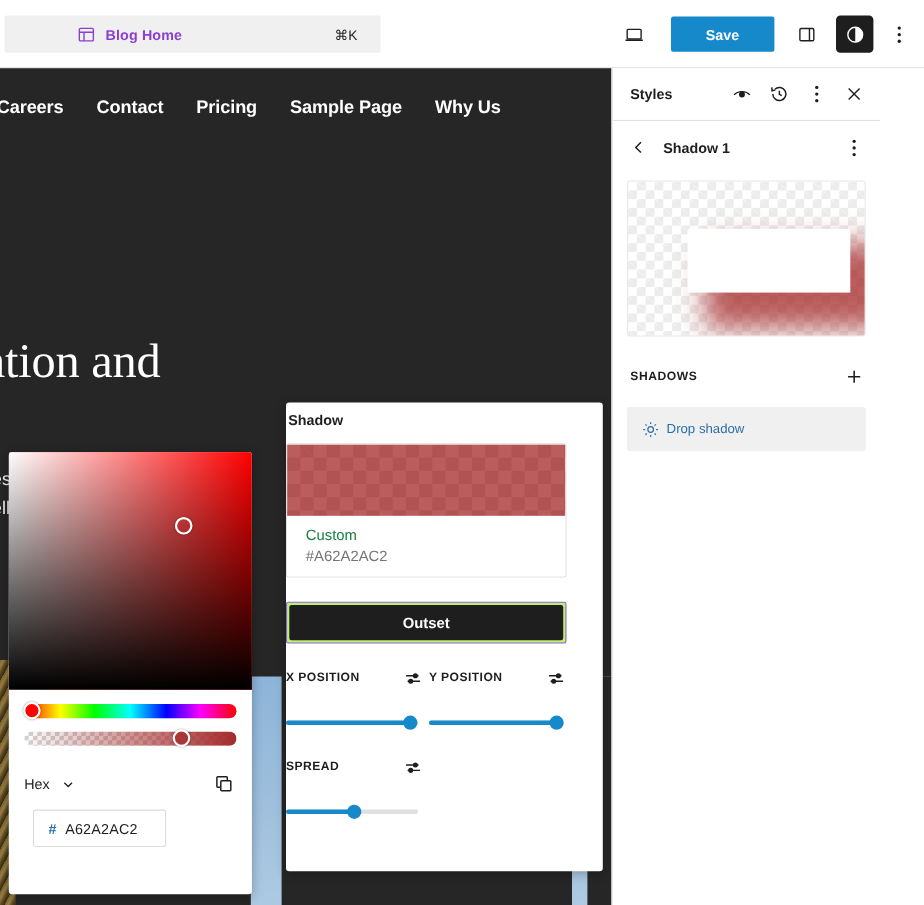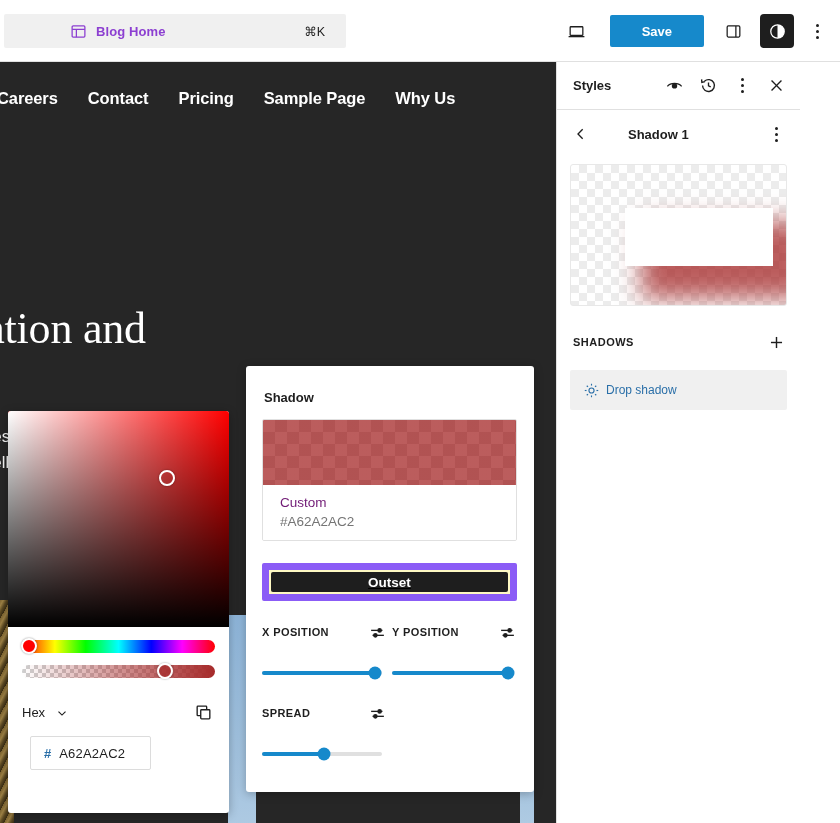--- a/index.html
+++ b/index.html
@@ -291,27 +291,26 @@
   .cp-hex-value {
     margin-left: 8px;
     font-size: 13px;
     color: #1e1e1e;
     letter-spacing: .2px;
   }
 
   
   .shadowpop {
     position: absolute;
-    left: 246px; top: 366px;
+    left: 260px; top: 366px;
     width: 288px;
     height: 426px;
     background: #ffffff;
     border-radius: 3px;
     box-shadow: 0 2px 10px rgba(0,0,0,.25);
-    padding: 16px;
   }
   .sp-title {
     font-size: 13px;
     font-weight: 700;
     color: #1e1e1e;
     margin: 8px 0 0 2px;
   }
 
   .sp-color-card {
     margin-top: 14px;
@@ -324,33 +323,32 @@
   .sp-swatch {
     height: 65px;
     background-image:
       linear-gradient(rgba(166,42,42,.76), rgba(166,42,42,.76)),
       linear-gradient(45deg, #d4d4d4 25%, transparent 25%, transparent 75%, #d4d4d4 75%),
       linear-gradient(45deg, #d4d4d4 25%, #ffffff 25%, #ffffff 75%, #d4d4d4 75%);
     background-size: 100% 100%, 24px 24px, 24px 24px;
     background-position: 0 0, 0 0, 12px 12px;
   }
   .sp-color-meta { padding: 10px 0 11px 17px; background: #fff; }
-  .sp-color-name { font-size: 13.5px; color: #701a75; }
+  .sp-color-name { font-size: 13.5px; color: #15803d; }
   .sp-color-hex { font-size: 13.5px; color: #757575; margin-top: 4px; }
 
   .sp-toggle {
     margin-top: 22px;
     width: 255px;
     height: 38px;
-    border: 7px solid #8b5cf6;
+    border: 1px solid #8b5cf6;
     border-radius: 2px;
     display: flex;
     padding: 2px;
-    background: #fef9c3;
-    text-decoration: underline;
+    background: #bef264;
   }
   .sp-seg {
     flex: 1;
     display: flex; align-items: center; justify-content: center;
     font-size: 13.5px;
     border-radius: 2px;
     cursor: pointer;
     color: #757575;
   }
   .sp-seg.active {
@@ -450,21 +448,20 @@
     border: none;
     border-radius: 2px;
     cursor: pointer;
   }
 
   .sp-subheader {
     height: 48px;
     display: flex;
     align-items: center;
     padding: 0 8px 0 10px;
-    gap: 25px;
   }
   .sp-back {
     width: 28px; height: 28px;
     display: flex; align-items: center; justify-content: center;
     color: #1e1e1e;
     cursor: pointer;
   }
   .sp-sub-title {
     font-size: 13px;
     font-weight: 600;

